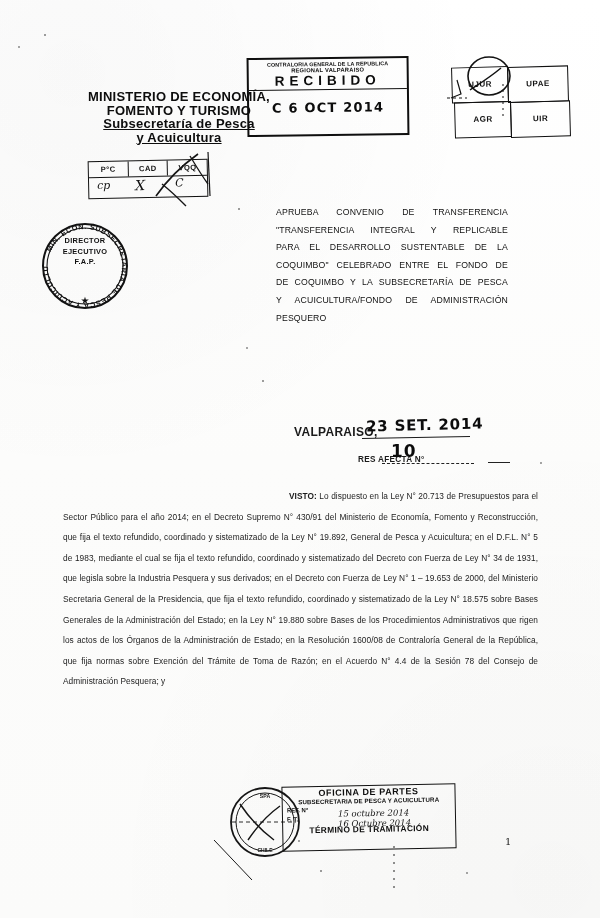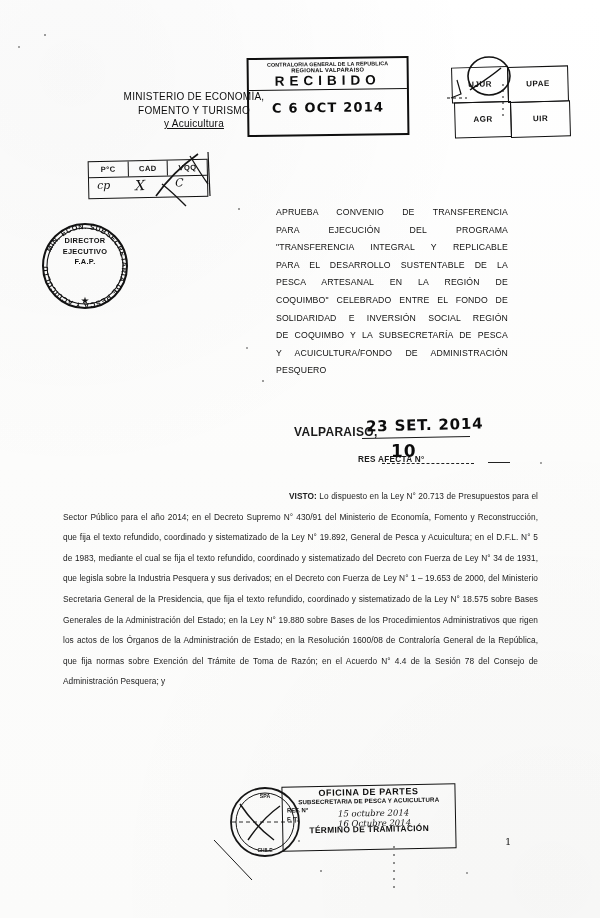--- a/index.html
+++ b/index.html
@@ -31,26 +31,26 @@
   .speck {
     position: absolute;
     background: #2b2b2b;
     border-radius: 50%;
     opacity: .55;
   }
 
   
   #letterhead {
     position: absolute;
-    left: 99px;
+    left: 84px;
     top: 90px;
     width: 190px;
     text-align: center;
-    font-size: 10px;
-    font-weight: normal;
+    font-size: 13px;
+    font-weight: bold;
     letter-spacing: .25px;
     line-height: 13.5px;
     color: #0d0d0d;
   }
   #letterhead .u { text-decoration: underline; }
 
   
   #route-box {
     position: absolute;
     left: 88px;
@@ -368,20 +368,21 @@
   <div class="speck" style="left:262px;top:380px;width:1.6px;height:1.6px;"></div>
   <div class="speck" style="left:540px;top:462px;width:1.8px;height:1.8px;"></div>
   <div class="speck" style="left:466px;top:872px;width:2px;height:2px;"></div>
   <div class="speck" style="left:320px;top:870px;width:1.6px;height:1.6px;"></div>
   <div class="speck" style="left:298px;top:840px;width:1.8px;height:1.8px;"></div>
   <div class="speck" style="left:238px;top:208px;width:1.6px;height:1.6px;"></div>
 
   <div id="letterhead">
     <div>MINISTERIO DE ECONOMÍA,</div>
     <div>FOMENTO Y TURISMO</div>
+    <div class="u">Subsecretaría de Pesca</div>
     <div class="u">y Acuicultura</div>
   </div>
 
   <div id="route-box">
     <div class="cells">
       <span>P°C</span>
       <span>CAD</span>
       <span>VQQ</span>
     </div>
     <div class="marks">
@@ -432,26 +433,23 @@
   <div id="director-stamp" style="pointer-events:none;">
     <div class="center">
       <div>DIRECTOR</div>
       <div>EJECUTIVO</div>
       <div>F.A.P.</div>
     </div>
   </div>
 
   <div id="title-block">
     <p class="j">APRUEBA CONVENIO DE TRANSFERENCIA</p>
-    <p class="j">PARA EJECUCIÓN DEL PROGRAMA</p>
     <p class="j">"TRANSFERENCIA INTEGRAL Y REPLICABLE</p>
     <p class="j">PARA EL DESARROLLO SUSTENTABLE DE LA</p>
-    <p class="j">PESCA ARTESANAL EN LA REGIÓN DE</p>
     <p class="j">COQUIMBO" CELEBRADO ENTRE EL FONDO DE</p>
-    <p class="j">SOLIDARIDAD E INVERSIÓN SOCIAL REGIÓN</p>
     <p class="j">DE COQUIMBO Y LA SUBSECRETARÍA DE PESCA</p>
     <p class="j">Y ACUICULTURA/FONDO DE ADMINISTRACIÓN</p>
     <p>PESQUERO</p>
   </div>
 
   <div id="place-line">VALPARAISO,</div>
   <div id="date-underline"></div>
   <div id="date-hand">23 SET. 2014</div>
 
   <div id="res-line">RES AFECTA N°</div>

